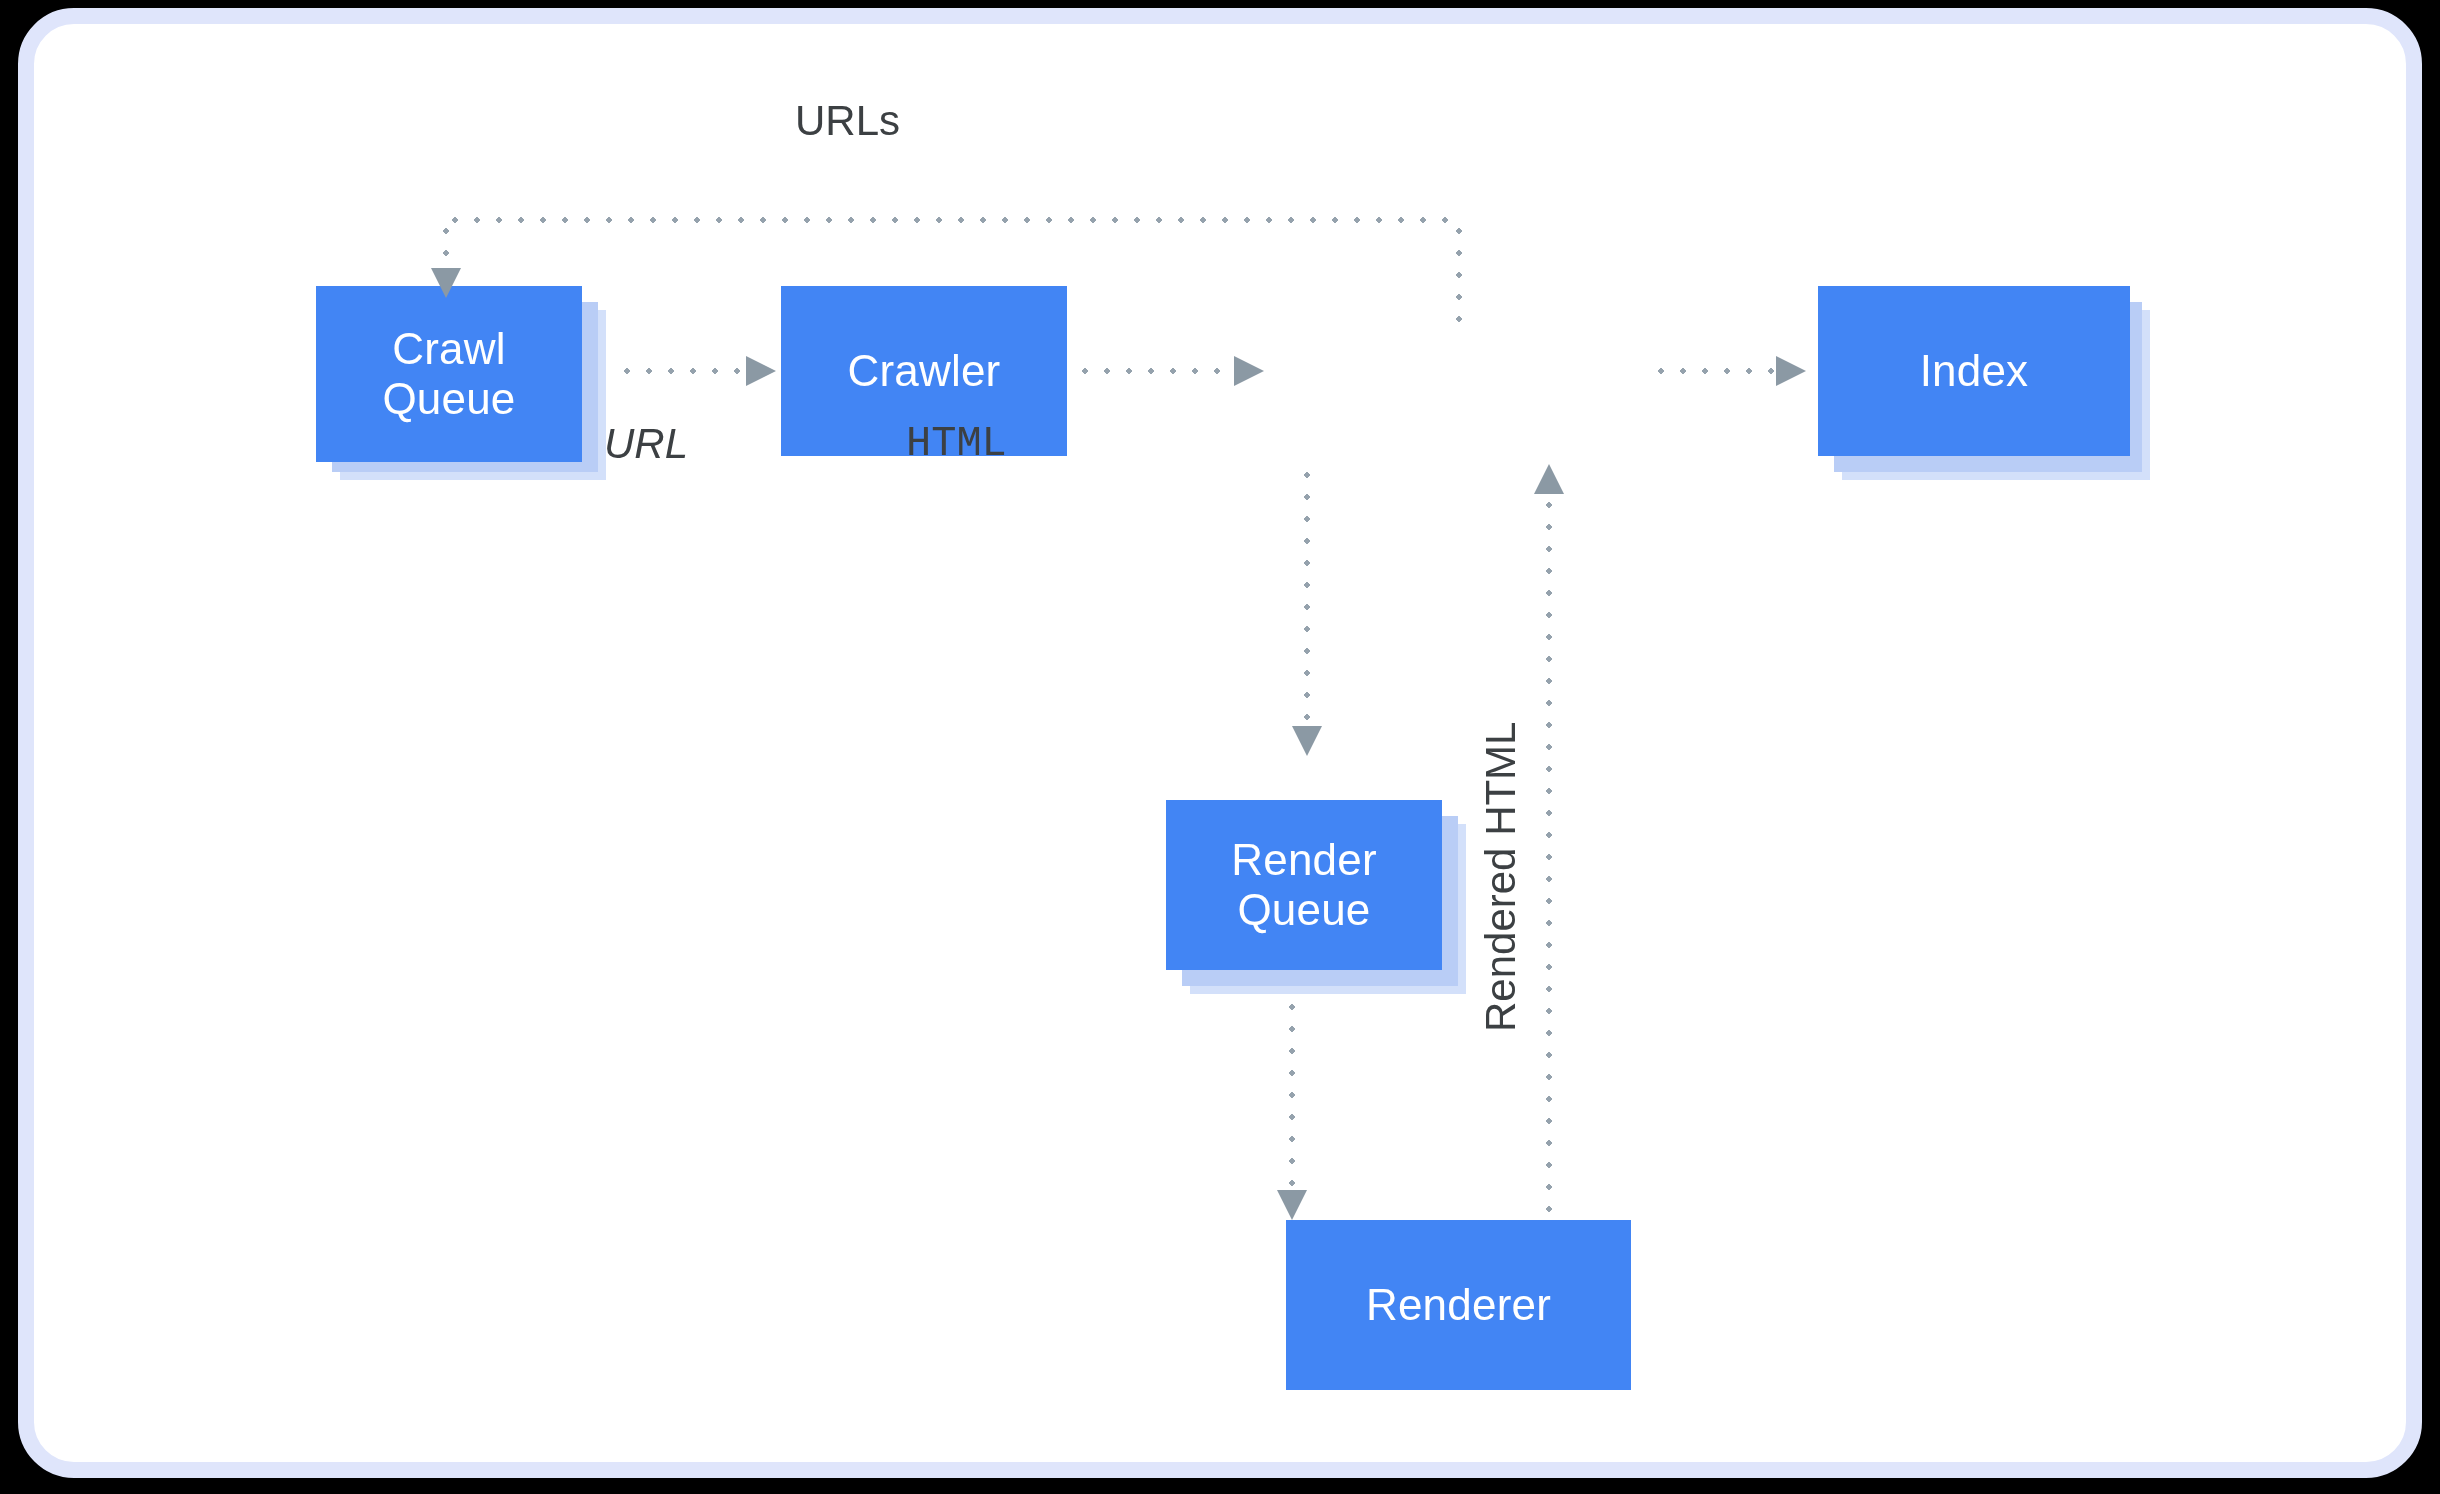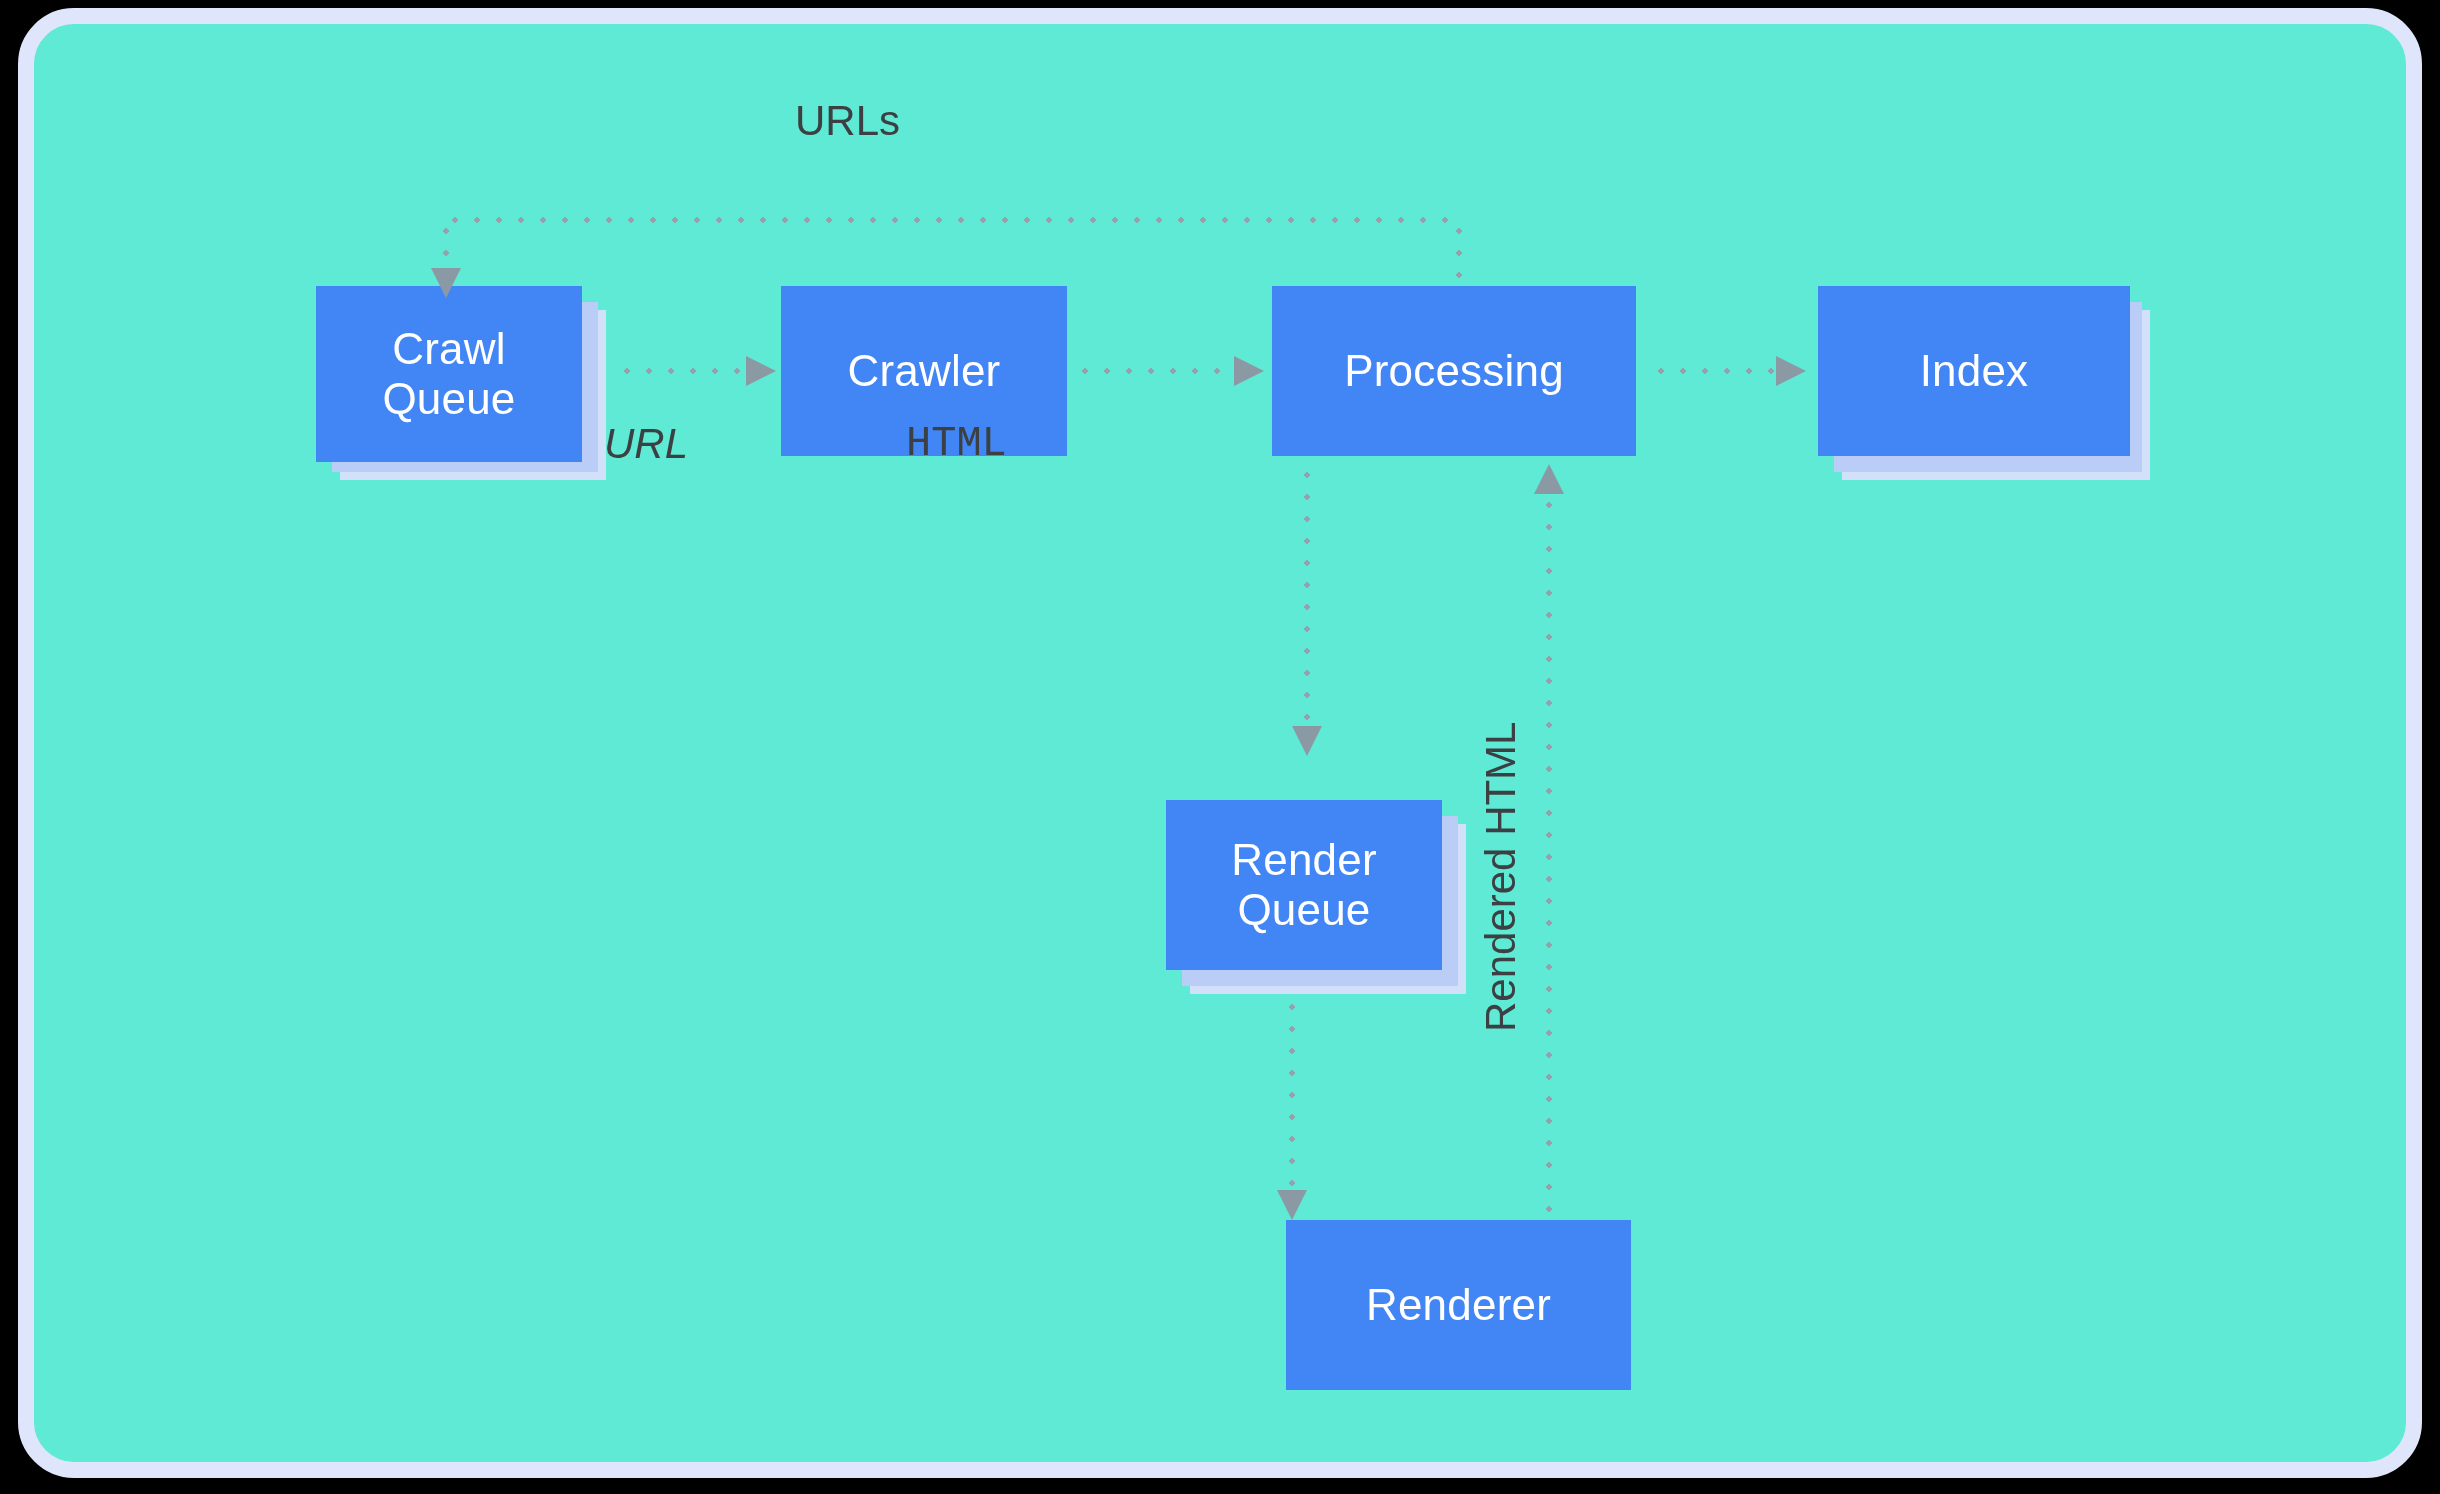--- a/index.html
+++ b/index.html
@@ -15,21 +15,21 @@
   }
 
   
   #card {
     position: absolute;
     left: 18px;
     top: 8px;
     width: 2404px;
     height: 1470px;
     box-sizing: border-box;
-    background: #5eead4;
+    background: #ffffff;
     border: 16px solid #dfe5fb;
     border-radius: 56px;
     overflow: hidden;
   }
 
   #stage {
     position: absolute;
     left: 0;
     top: 0;
     width: 2372px;
@@ -146,23 +146,20 @@
     <div class="edge-label" style="left:570px; top:399px;font-style:italic;">URL</div>
 
     <div class="node" style="left:747px; top:262px; width:286px; height:170px;">
       <span class="node-label">Crawler</span>
     </div>
 
     <div class="dot-h" style="left:1040px; top:344px; width:165px;"></div>
     <div class="arrow right" style="left:1200px; top:332px;"></div>
     <div class="edge-label" style="left:872px; top:399px;font-family:Liberation Mono, monospace;">HTML</div>
 
-    <div class="node" style="left:1238px; top:262px; width:364px; height:170px;">
-      <span class="node-label">Processing</span>
-    </div>
 
     <div class="dot-h" style="left:1616px; top:344px; width:130px;"></div>
     <div class="arrow right" style="left:1742px; top:332px;"></div>
 
     <div class="plate p2" style="left:1808px; top:286px; width:308px; height:170px;"></div>
     <div class="plate p1" style="left:1800px; top:278px; width:308px; height:170px;"></div>
     <div class="node" style="left:1784px; top:262px; width:312px; height:170px;">
       <span class="node-label">Index</span>
     </div>
 

